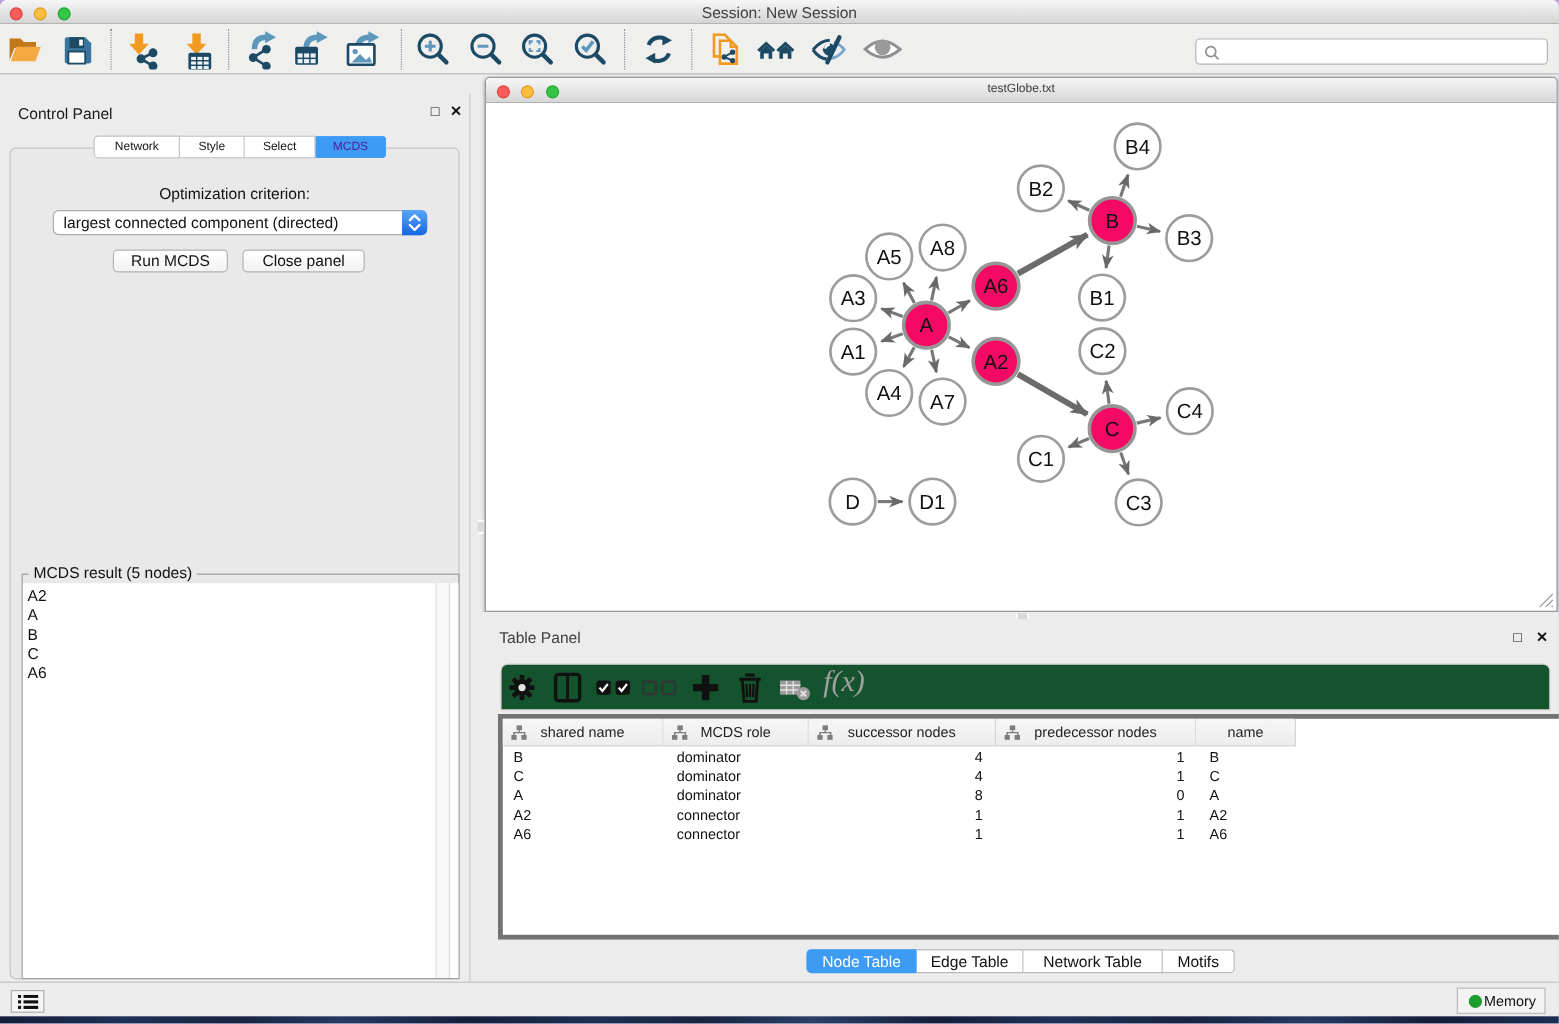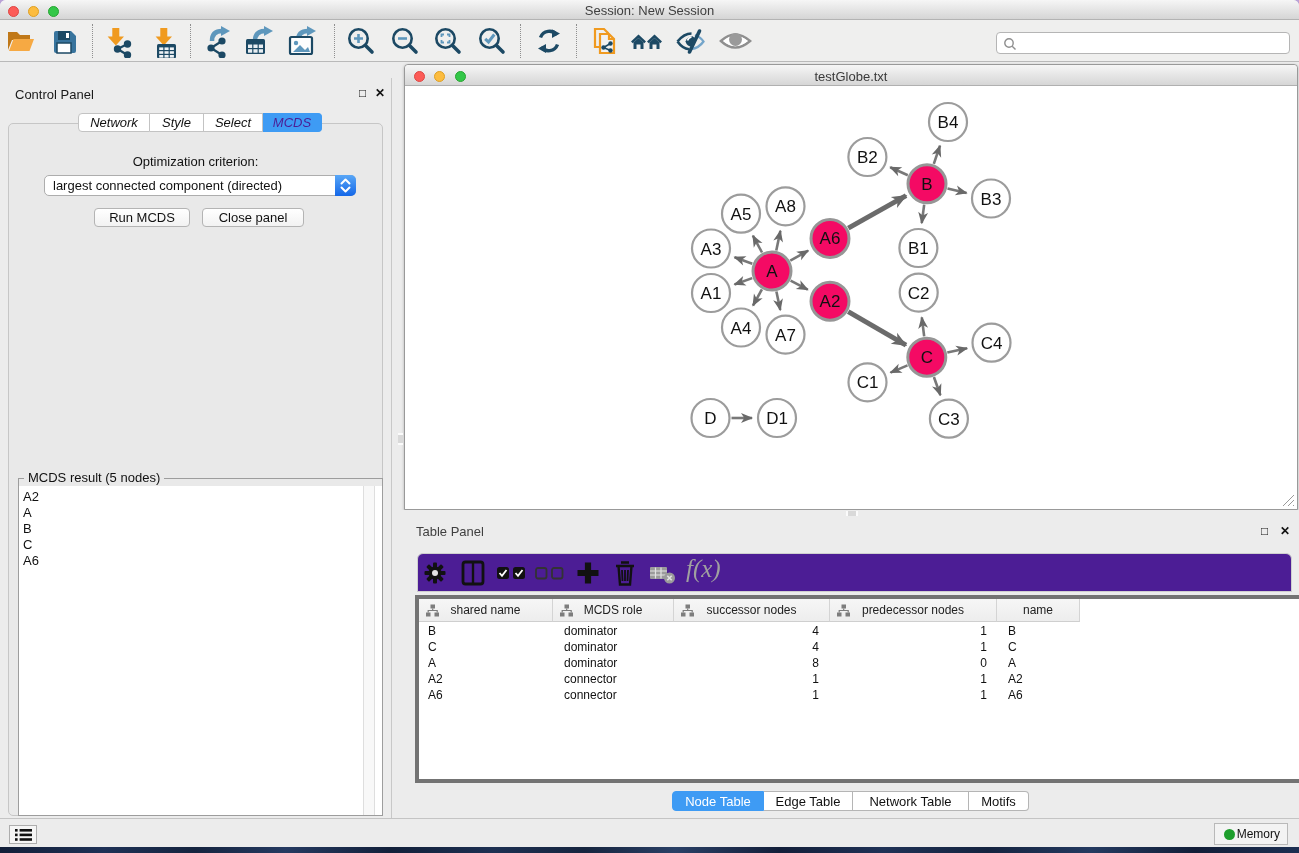--- a/index.html
+++ b/index.html
@@ -16,21 +16,21 @@
 
 #toolbar { position:absolute; left:0; top:20px; width:1299px; height:42px; background:#efefee; border-bottom:1px solid #b9b9b9; }
 .sep { position:absolute; top:4px; height:34px; width:0; border-left:1px dotted #8f8f8f; }
 .tbi { position:absolute; top:4px; width:34px; height:34px; }
 #search { position:absolute; left:996px; top:12px; width:294px; height:22px; background:#fff; border:1px solid #b5b5b5; border-radius:4px; }
 
 #cpanel { position:absolute; left:0; top:62px; width:392px; height:756px; background:#ececec; border-right:1px solid #c8c8c8;margin-top:16px; }
 #cpanel .hdr { position:absolute; left:15px; top:9px; font-size:13px; color:#1a1a1a; }
 .wbtn { position:absolute; font-size:12px; color:#111; }
 .tabs { position:absolute; display:flex; z-index:5; }
-.tab { height:19px; font-size:13px; color:#111; background:#fff; border:1px solid #c3c3c3; border-left:none; text-align:center; line-height:18px;font-style:italic; }
+.tab { height:19px; font-size:10px; color:#111; background:#fff; border:1px solid #c3c3c3; border-left:none; text-align:center; line-height:18px; }
 .tab.first { border-left:1px solid #c3c3c3; border-radius:4px 0 0 4px; }
 .tab.last { border-radius:0 4px 4px 0; }
 .tab.sel { background:#3e9bf4; color:#4c1d95; border-color:#3e9bf4; }
 #cpbox { position:absolute; left:8px; top:45px; width:375px; height:693px; background:#e9e9e9; border:1px solid #c6c6c6; border-radius:5px; }
 #optlabel { position:absolute; left:0; width:100%; top:30px; text-align:center; font-size:13px; color:#111; }
 #combo { position:absolute; left:35px; top:51px; width:312px; height:21px; background:#fff; border:1px solid #adadad; border-radius:5px; font-size:13px; color:#111; line-height:19px; padding-left:8px; }
 #combo .cap { position:absolute; right:-1px; top:-1px; width:21px; height:21px; border-radius:0 5px 5px 0; background:linear-gradient(#59a7f7,#1467e8); }
 .btn { position:absolute; height:19px; background:linear-gradient(#ffffff,#f2f2f2); border:1px solid #b4b4b4; border-radius:4px; font-size:13px; color:#111; text-align:center; line-height:17px; }
 
 #grp { position:absolute; left:9px; top:354px; width:365px; height:338px; border:1px solid #9d9d9d; }
@@ -39,29 +39,29 @@
 #grpsb { position:absolute; right:7px; top:7px; width:12px; height:329px; background:#f8f8f8; border-left:1px solid #dedede; border-right:1px solid #dedede; }
 
 #statusbar { position:absolute; left:0; top:818px; width:1299px; height:29px; background:#ececec; border-top:1px solid #c4c4c4; }
 #memory { position:absolute; right:11px; top:4px; width:74px; height:22px; background:#f3f3f3; border:1px solid #b9b9b9; font-size:12px; color:#111; text-align:right; line-height:20px; padding-right:7px; }
 #memory .dot { position:absolute; left:9px; top:5px; width:11px; height:11px; border-radius:50%; background:#1d9e2c; }
 #listbtn { position:absolute; left:9px; top:6px; width:28px; height:19px; background:#f5f5f5; border:1px solid #adadad; }
 #desktop { position:absolute; left:0; top:847px; width:1299px; height:6px; background:linear-gradient(90deg,#121e38 0%,#1e3156 8%,#15243f 15%,#253a61 22%,#12203a 30%,#1d3052 38%,#16253f 45%,#2a4066 52%,#131f3a 60%,#1f3256 68%,#152440 76%,#243a60 84%,#121e38 92%,#1c2f52 100%); }
 
 #netwin { position:absolute; left:404px; top:64px; width:894px; height:446px; background:#fff; border:1px solid #999; border-radius:4px 4px 0 0; box-shadow:0 1px 3px rgba(0,0,0,.25); }
 #nettitle { position:absolute; left:0; top:0; width:100%; height:21px; background:linear-gradient(#f6f6f6,#d6d6d6); border-radius:4px 4px 0 0; border-bottom:1px solid #b0b0b0; }
-#nettitle .title { position:absolute; left:0; right:0; top:4px; text-align:center; font-size:13px; color:#3a3a3a; }
+#nettitle .title { position:absolute; left:0; right:0; top:4px; text-align:center; font-size:10px; color:#3a3a3a; }
 #nettitle .r { left:9px; background:#fc5b57; border:1px solid #de4643; }
 #nettitle .y { left:29px; background:#fcbc3f; border:1px solid #dfa023; }
 #nettitle .g { left:49.5px; background:#33c748; border:1px solid #27a532; }
 #graph { position:absolute; left:0; top:22px; }
 
 #tpanel { position:absolute; left:393px; top:510px; width:906px; height:308px; background:#ececec; }
 #tpanel .hdr { position:absolute; left:23px; top:14px; font-size:13px; color:#404040; }
-#ttoolbar { position:absolute; left:24px; top:43px; width:875px; height:39px; background:#4c1d95; border:1px solid #cfcfcf; border-radius:6px 6px 0 0; }
+#ttoolbar { position:absolute; left:24px; top:43px; width:875px; height:39px; background:#14532d; border:1px solid #cfcfcf; border-radius:6px 6px 0 0; }
 #ttable { position:absolute; left:22px; top:85px; width:956px; height:188px; background:#fff; border:4px solid #737373; }
 .th { position:absolute; top:0; height:23px; background:linear-gradient(#f6f6f6,#ededed); border-right:1px solid #d4d4d4; border-bottom:1px solid #cfcfcf; font-size:12px; color:#222; text-align:center; line-height:23px; }
 .td { position:absolute; height:16px; font-size:12px; color:#111; line-height:16px; }
 
 #btabs { position:absolute; left:279px; top:281px; display:flex; }
 .btab { height:20px; font-size:13px; line-height:19px; text-align:center; background:#fff; border:1px solid #b5b5b5; border-left:none; color:#111; }
 .btab.first { border-left:1px solid #b5b5b5; border-radius:4px 0 0 4px; }
 .btab.last { border-radius:0 4px 4px 0; }
 .btab.sel { background:#3e9bf4; border-color:#3e9bf4; color:#fff; }
 svg text { font-family:"Liberation Sans", sans-serif; }

